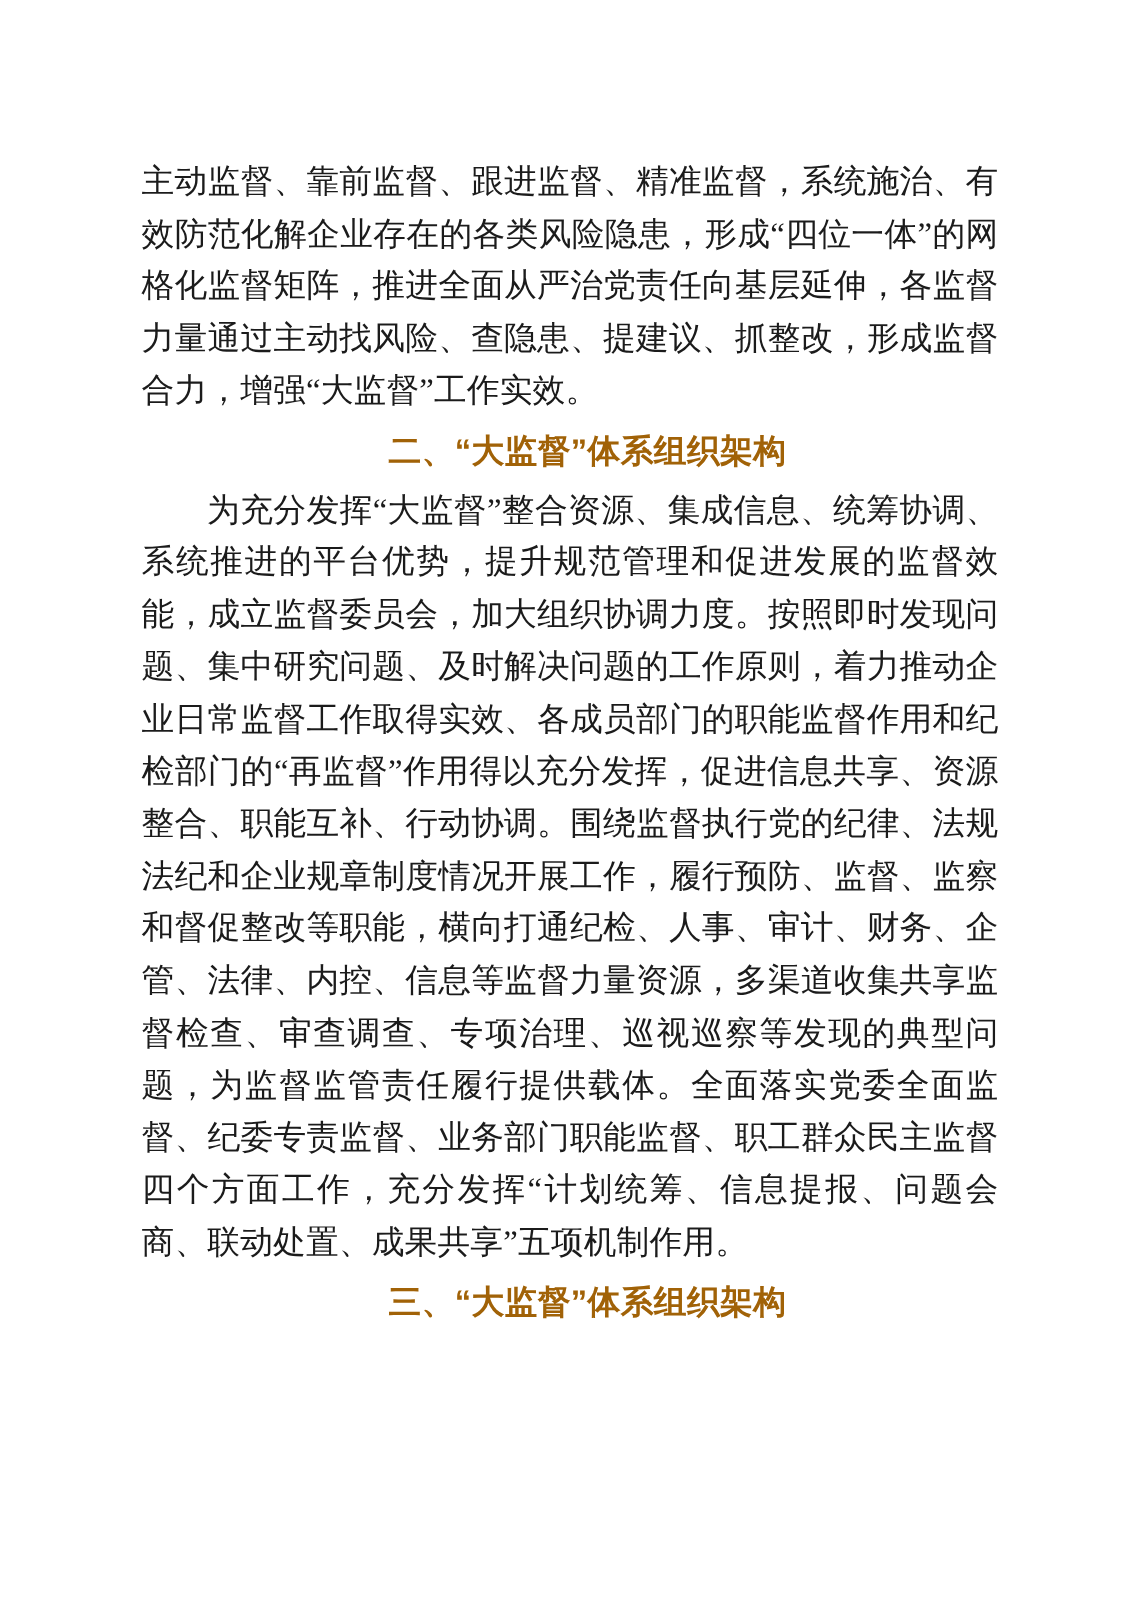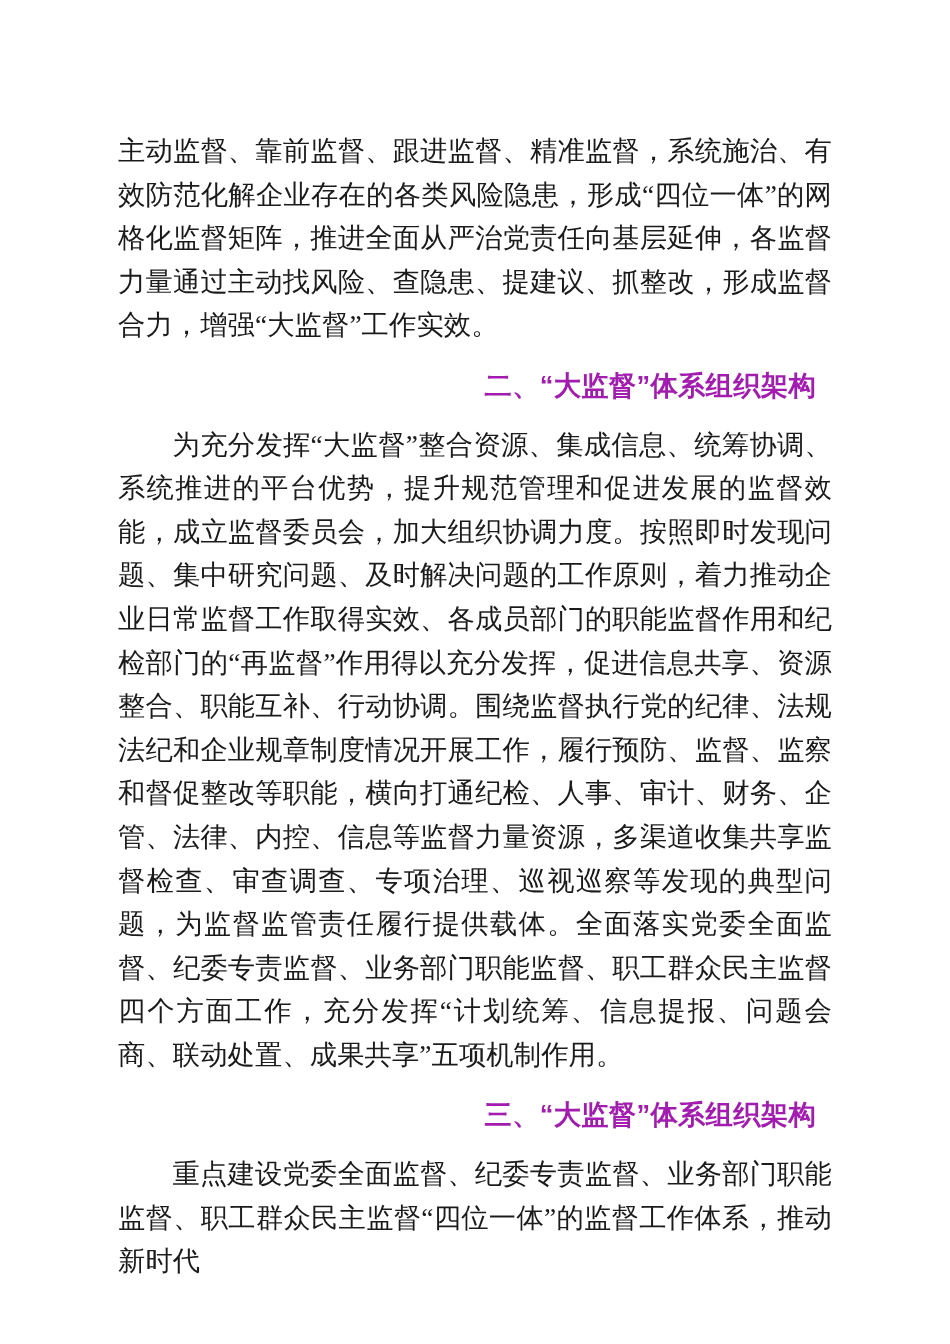--- a/index.html
+++ b/index.html
@@ -45,38 +45,37 @@
   
   .para.continuation {
     text-indent: 0;
   }
 
   
   .heading {
     font-family: "Liberation Sans", "DejaVu Sans", sans-serif;
     font-size: 27.3px;
     line-height: 43.6px;
-    color: #a21caf;
+    color: #a16207;
     font-weight: 700;
     text-indent: 29px;
-    margin: 16px;
+    margin: 6px;
     letter-spacing: 0.3px;
-    text-align: right;
+    text-align: center;
   }
 </style>
 </head>
 <body>
 
 <div id="page">
   <div id="doc-body">
 
     <p class="para continuation">主动监督、靠前监督、跟进监督、精准监督，系统施治、有效防范化解企业存在的各类风险隐患，形成“四位一体”的网格化监督矩阵，推进全面从严治党责任向基层延伸，各监督力量通过主动找风险、查隐患、提建议、抓整改，形成监督合力，增强“大监督”工作实效。</p>
 
     <h2 class="heading">二、“大监督”体系组织架构</h2>
 
     <p class="para">为充分发挥“大监督”整合资源、集成信息、统筹协调、系统推进的平台优势，提升规范管理和促进发展的监督效能，成立监督委员会，加大组织协调力度。按照即时发现问题、集中研究问题、及时解决问题的工作原则，着力推动企业日常监督工作取得实效、各成员部门的职能监督作用和纪检部门的“再监督”作用得以充分发挥，促进信息共享、资源整合、职能互补、行动协调。围绕监督执行党的纪律、法规法纪和企业规章制度情况开展工作，履行预防、监督、监察和督促整改等职能，横向打通纪检、人事、审计、财务、企管、法律、内控、信息等监督力量资源，多渠道收集共享监督检查、审查调查、专项治理、巡视巡察等发现的典型问题，为监督监管责任履行提供载体。全面落实党委全面监督、纪委专责监督、业务部门职能监督、职工群众民主监督四个方面工作，充分发挥“计划统筹、信息提报、问题会商、联动处置、成果共享”五项机制作用。</p>
 
     <h2 class="heading">三、“大监督”体系组织架构</h2>
 
-    <p class="para">重点建设党委全面监督、纪委专责监督、业务部门职能监督、职工群众民主监督“四位一体”的监督工作体系，推动新时代</p>
 
   </div>
 </div>
 
 </body></html>

